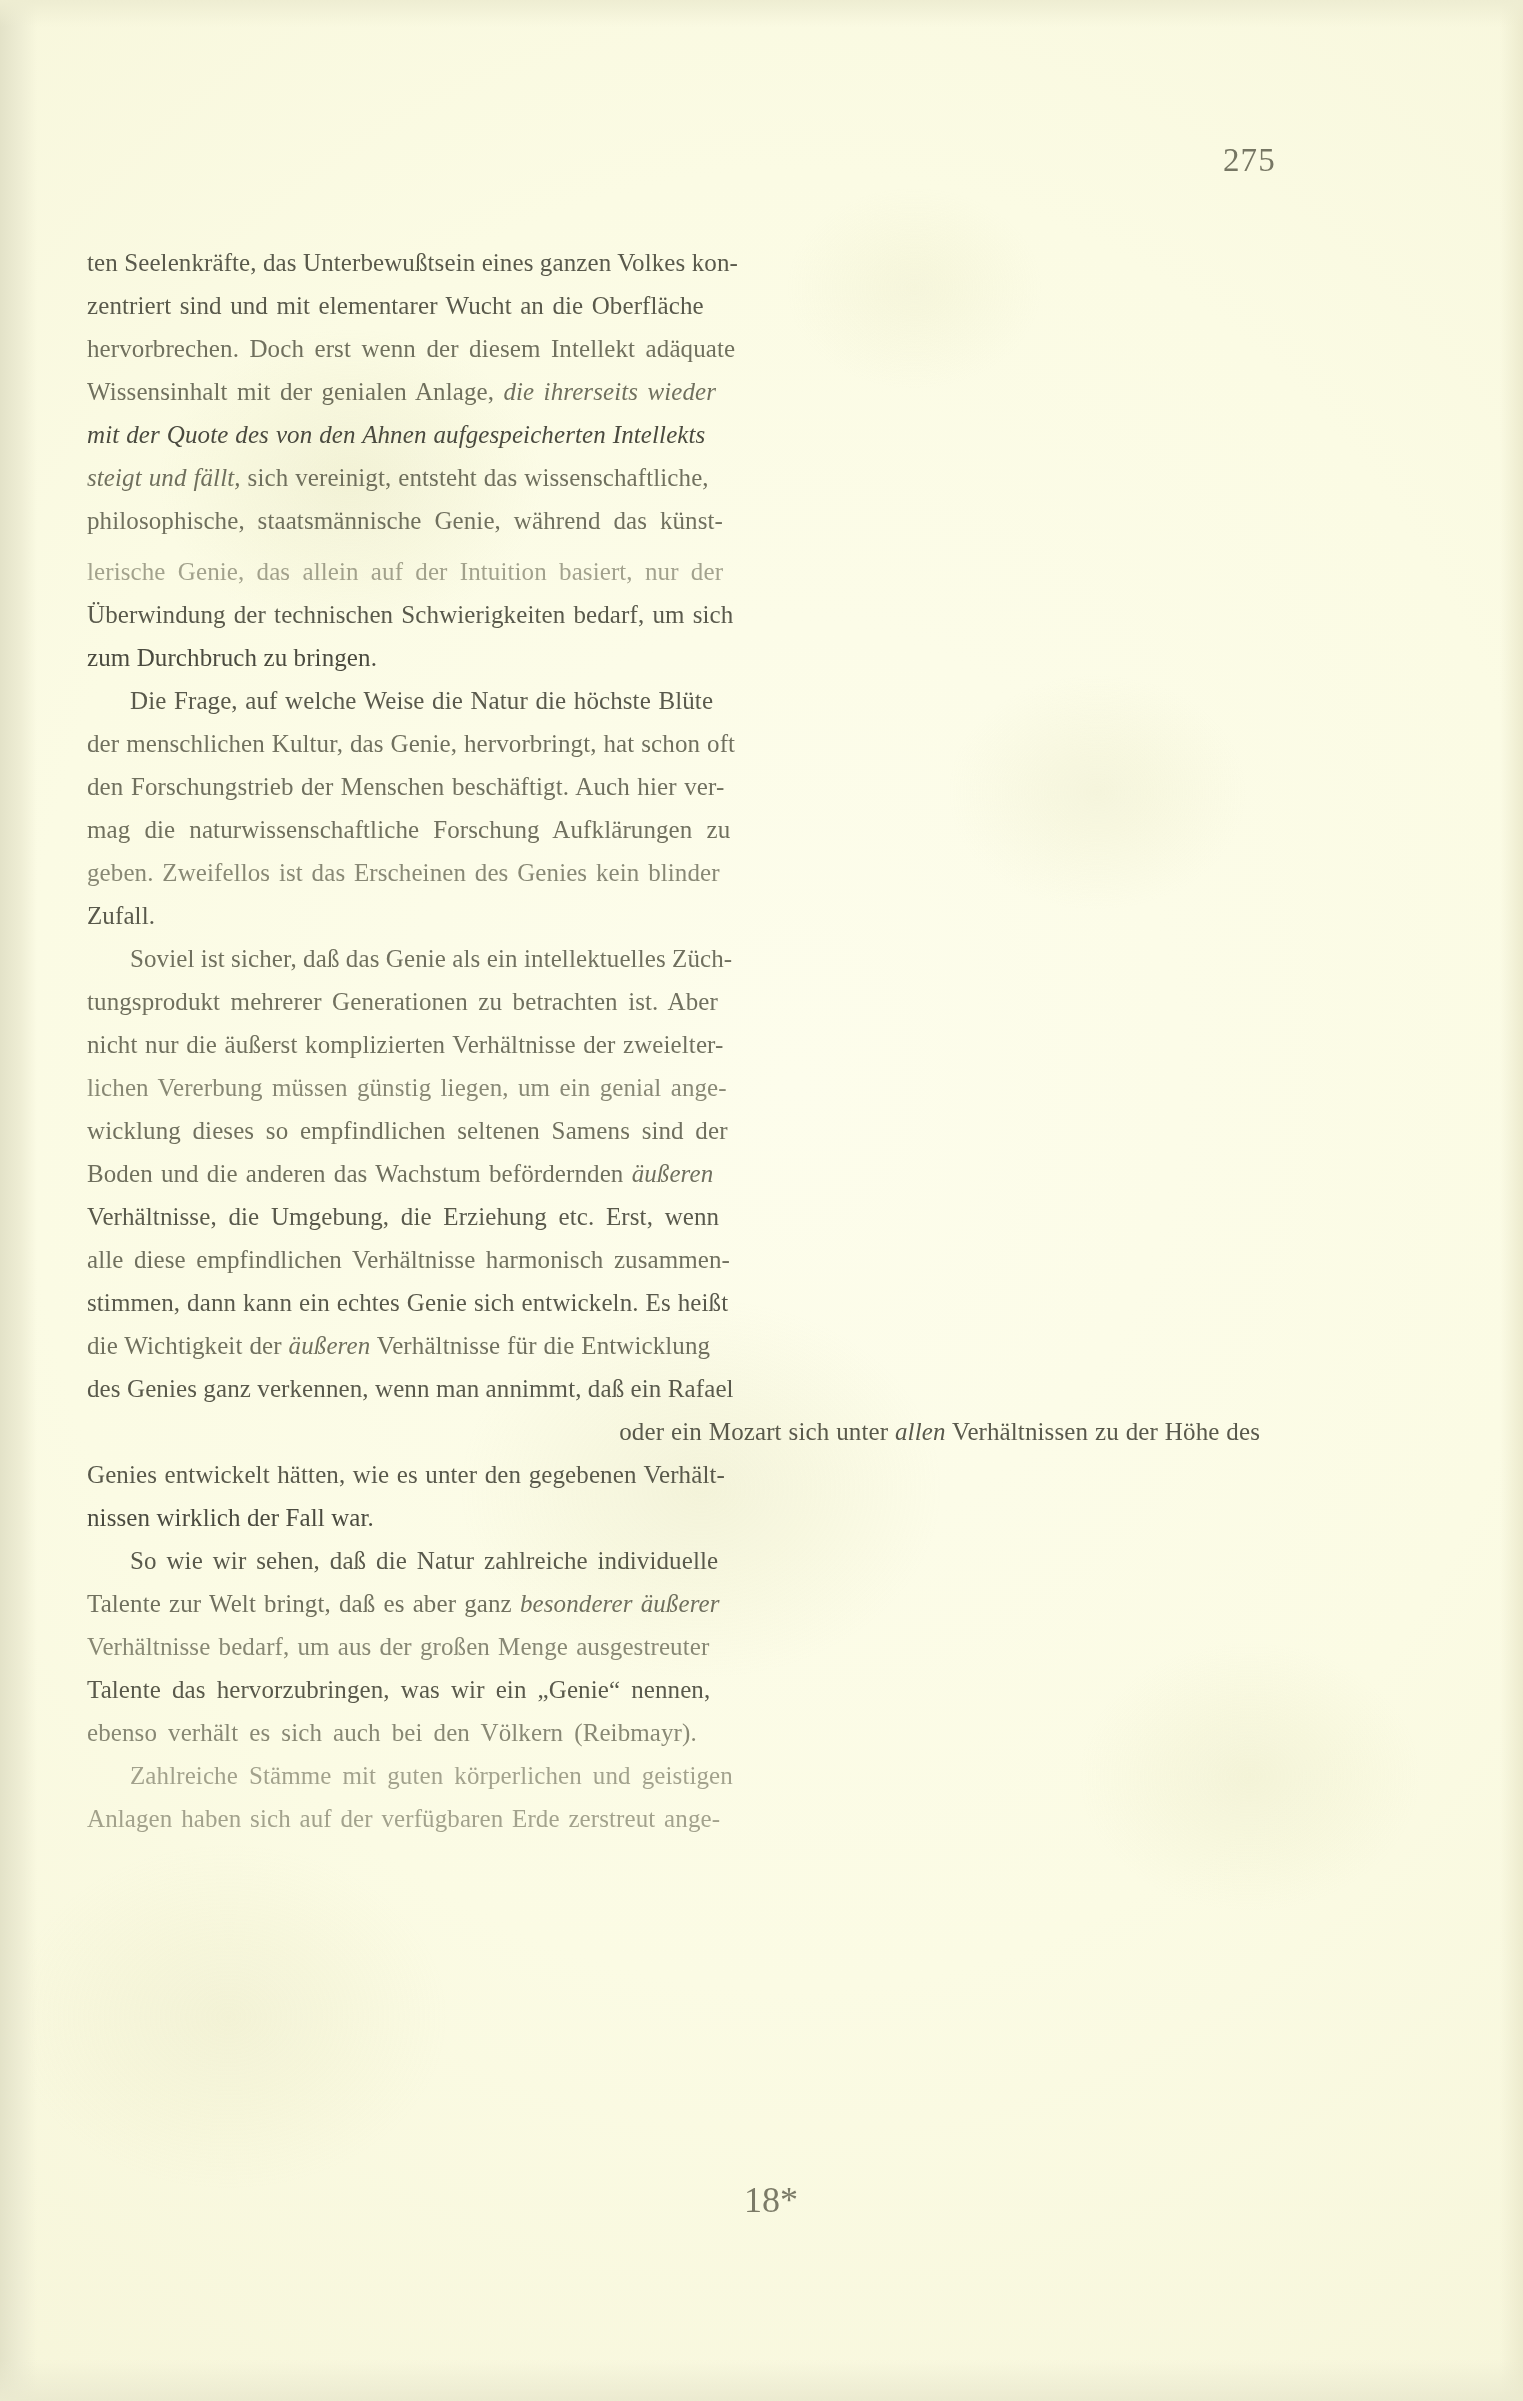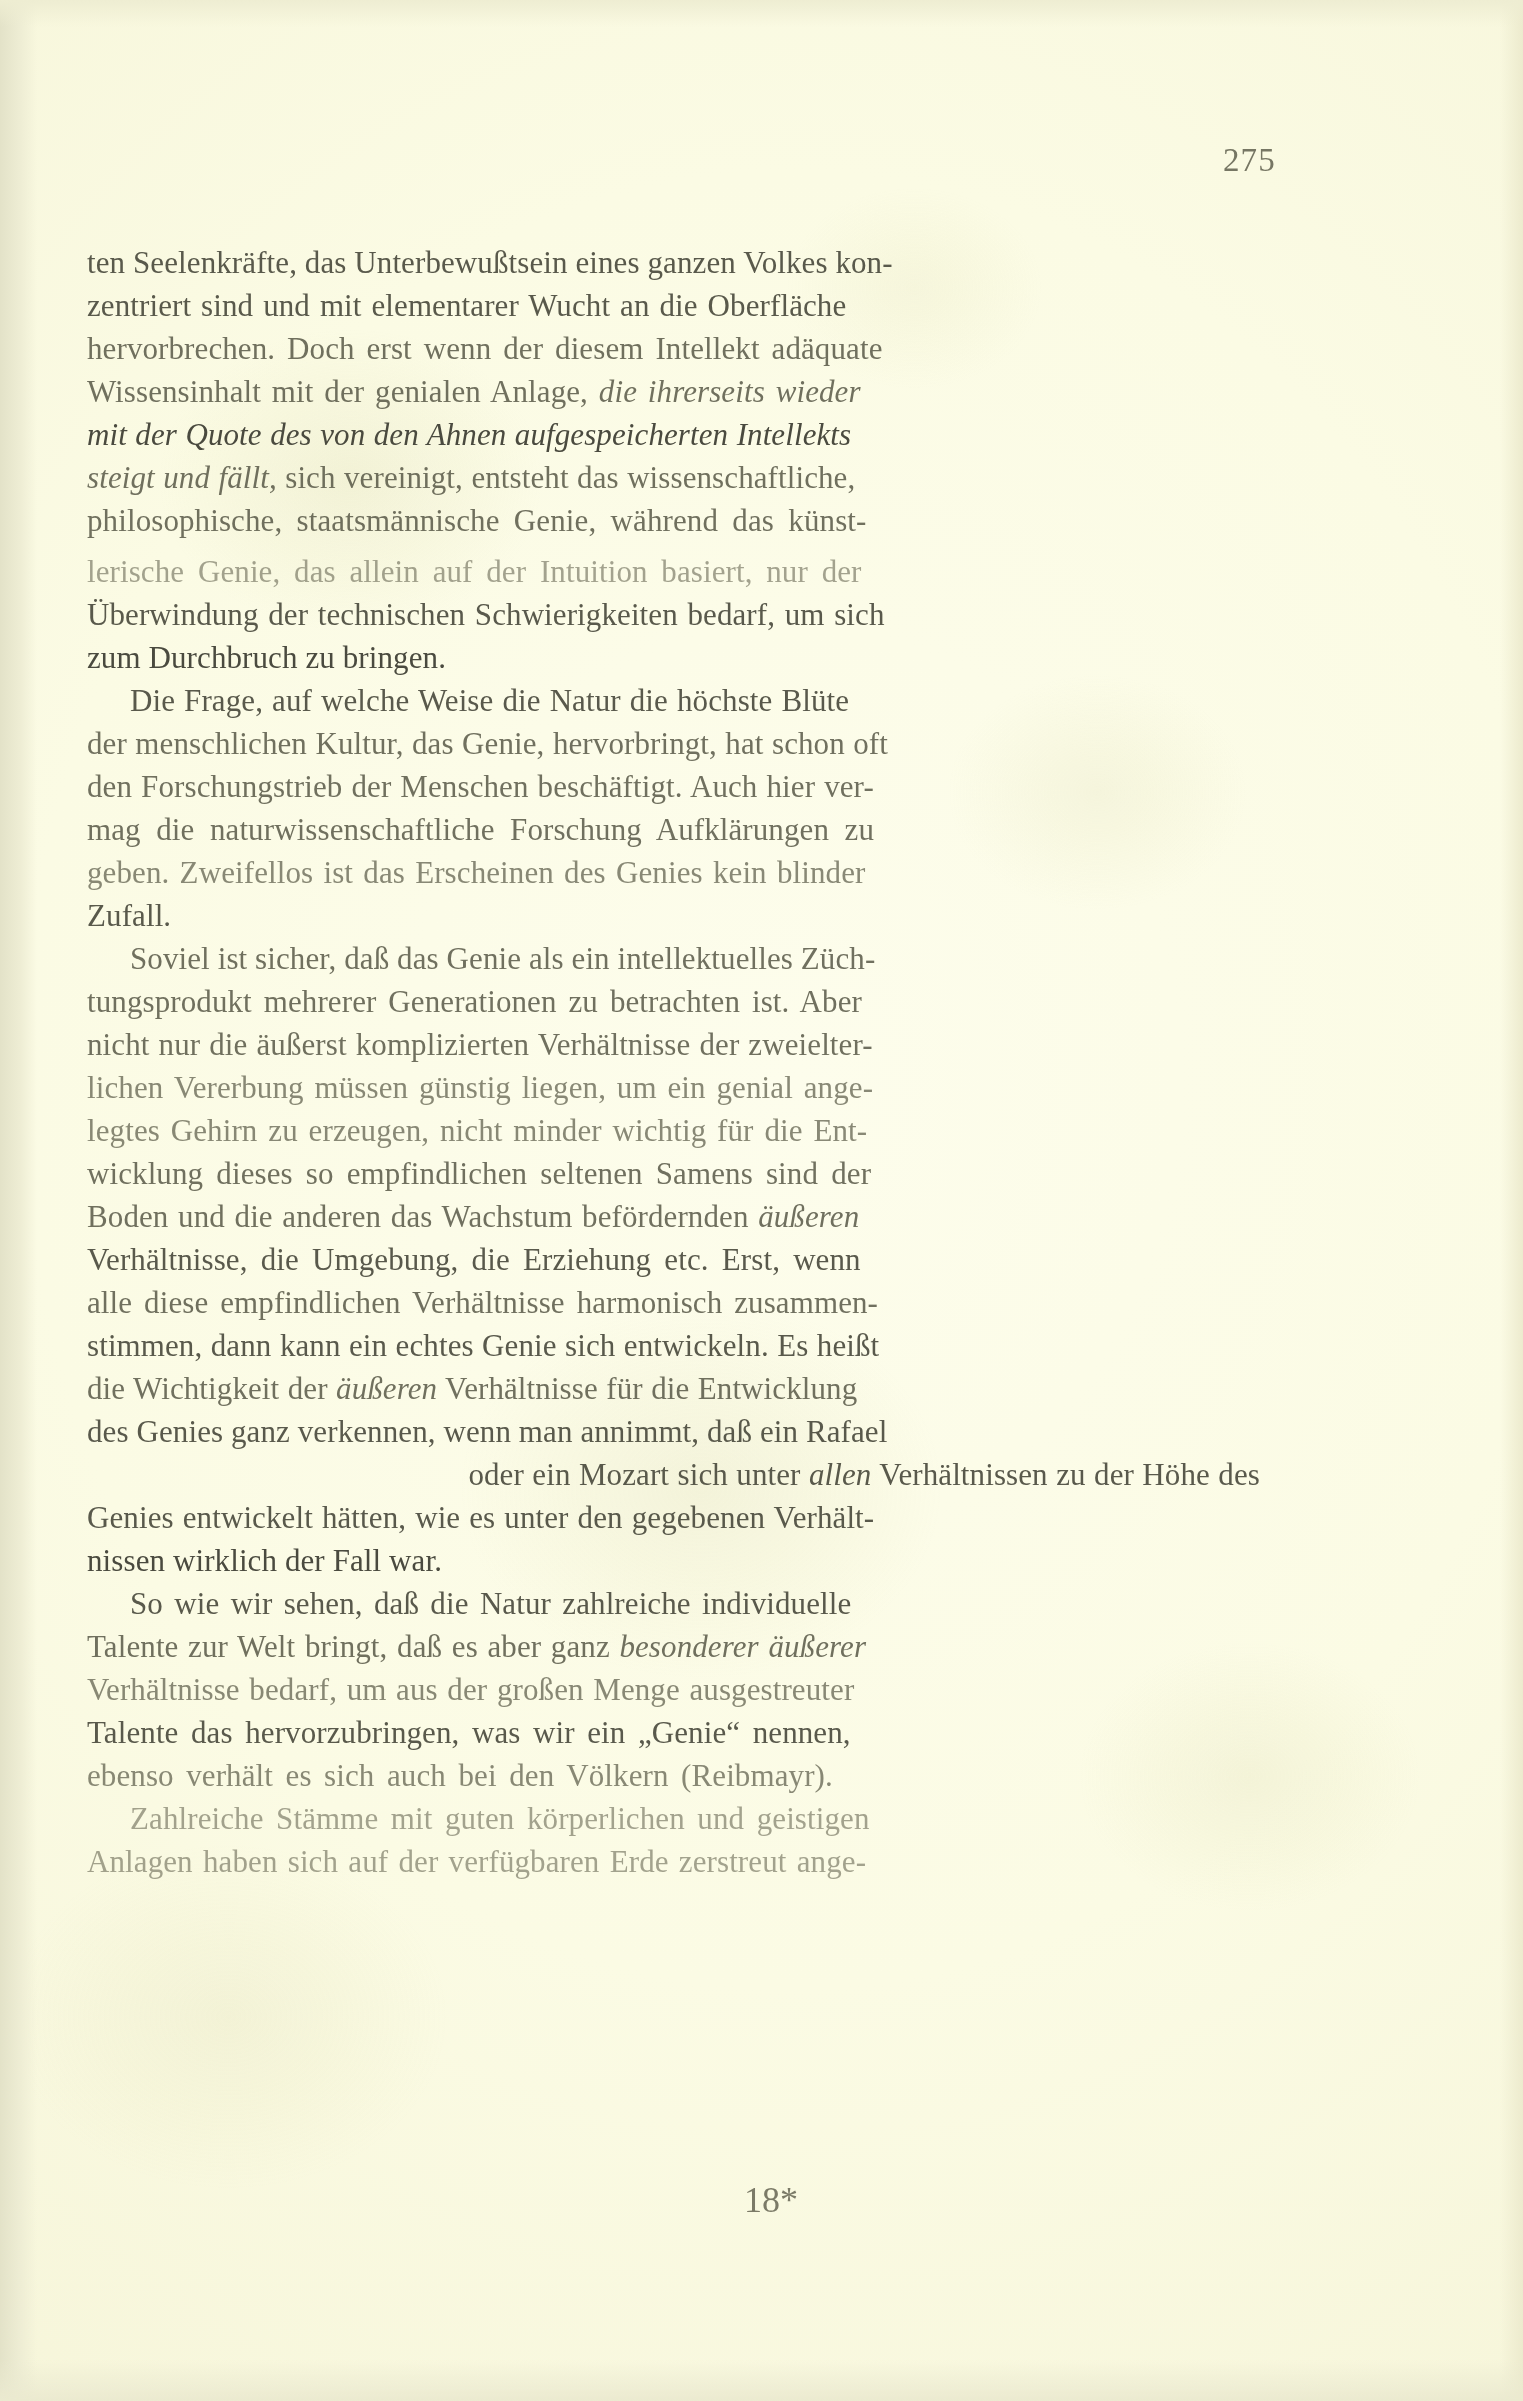--- a/index.html
+++ b/index.html
@@ -76,21 +76,21 @@
   .textblock {
     position: absolute;
     top: 241px;
     left: 87px;
     width: 1173px;
   }
 
   .ln {
     display: block;
     white-space: pre;
-    font-size: 31px;
+    font-size: 25px;
     line-height: 43px;
     height: 43px;
     letter-spacing: 0.1px;
     color: #50503f;
   }
   .ln i, .ln em { font-style: italic; }
 
   
   .ink-1 { color: #45453a; opacity: 0.97; }
   .ink-2 { color: #4c4c3f; opacity: 0.92; }
@@ -140,21 +140,20 @@
       <span class="ln ink-2 indent" style="word-spacing: 1.2px;">Die Frage, auf welche Weise die Natur die höchste Blüte</span>
       <span class="ln ink-3" style="word-spacing: 0.6px;">der menschlichen Kultur, das Genie, hervorbringt, hat schon oft</span>
       <span class="ln ink-3" style="word-spacing: 1.2px;">den Forschungstrieb der Menschen beschäftigt. Auch hier ver-</span>
       <span class="ln ink-3" style="word-spacing: 7.7px;">mag die naturwissenschaftliche Forschung Aufklärungen zu</span>
       <span class="ln ink-4" style="word-spacing: 2.4px;">geben. Zweifellos ist das Erscheinen des Genies kein blinder</span>
       <span class="ln ink-2">Zufall.</span>
       <span class="ln ink-3 indent">Soviel ist sicher, daß das Genie als ein intellektuelles Züch-</span>
       <span class="ln ink-3" style="word-spacing: 4.1px;">tungsprodukt mehrerer Generationen zu betrachten ist. Aber</span>
       <span class="ln ink-3" style="word-spacing: 1.2px;">nicht nur die äußerst komplizierten Verhältnisse der zweielter-</span>
       <span class="ln ink-4" style="word-spacing: 3px;">lichen Vererbung müssen günstig liegen, um ein genial ange-</span>
-      <span class="ln ink-4" style="word-spacing: 3px;">legtes Gehirn zu erzeugen, nicht minder wichtig für die Ent-</span>
       <span class="ln ink-3" style="word-spacing: 5.3px;">wicklung dieses so empfindlichen seltenen Samens sind der</span>
       <span class="ln ink-3" style="word-spacing: 1.8px;">Boden und die anderen das Wachstum befördernden <i>äußeren</i></span>
       <span class="ln ink-2" style="word-spacing: 5.3px;">Verhältnisse, die Umgebung, die Erziehung etc. Erst, wenn</span>
       <span class="ln ink-3" style="word-spacing: 4.1px;">alle diese empfindlichen Verhältnisse harmonisch zusammen-</span>
       <span class="ln ink-2" style="word-spacing: 0.6px;">stimmen, dann kann ein echtes Genie sich entwickeln. Es heißt</span>
       <span class="ln ink-3" style="word-spacing: 0.6px;">die Wichtigkeit der <i>äußeren</i> Verhältnisse für die Entwicklung</span>
       <span class="ln ink-2">des Genies ganz verkennen, wenn man annimmt, daß ein Rafael</span>
       <span class="ln ink-2" style="word-spacing: 0.6px; text-align: right;">oder ein Mozart sich unter <i>allen</i> Verhältnissen zu der Höhe des</span>
       <span class="ln ink-2" style="word-spacing: 1.2px;">Genies entwickelt hätten, wie es unter den gegebenen Verhält-</span>
       <span class="ln ink-1">nissen wirklich der Fall war.</span>

